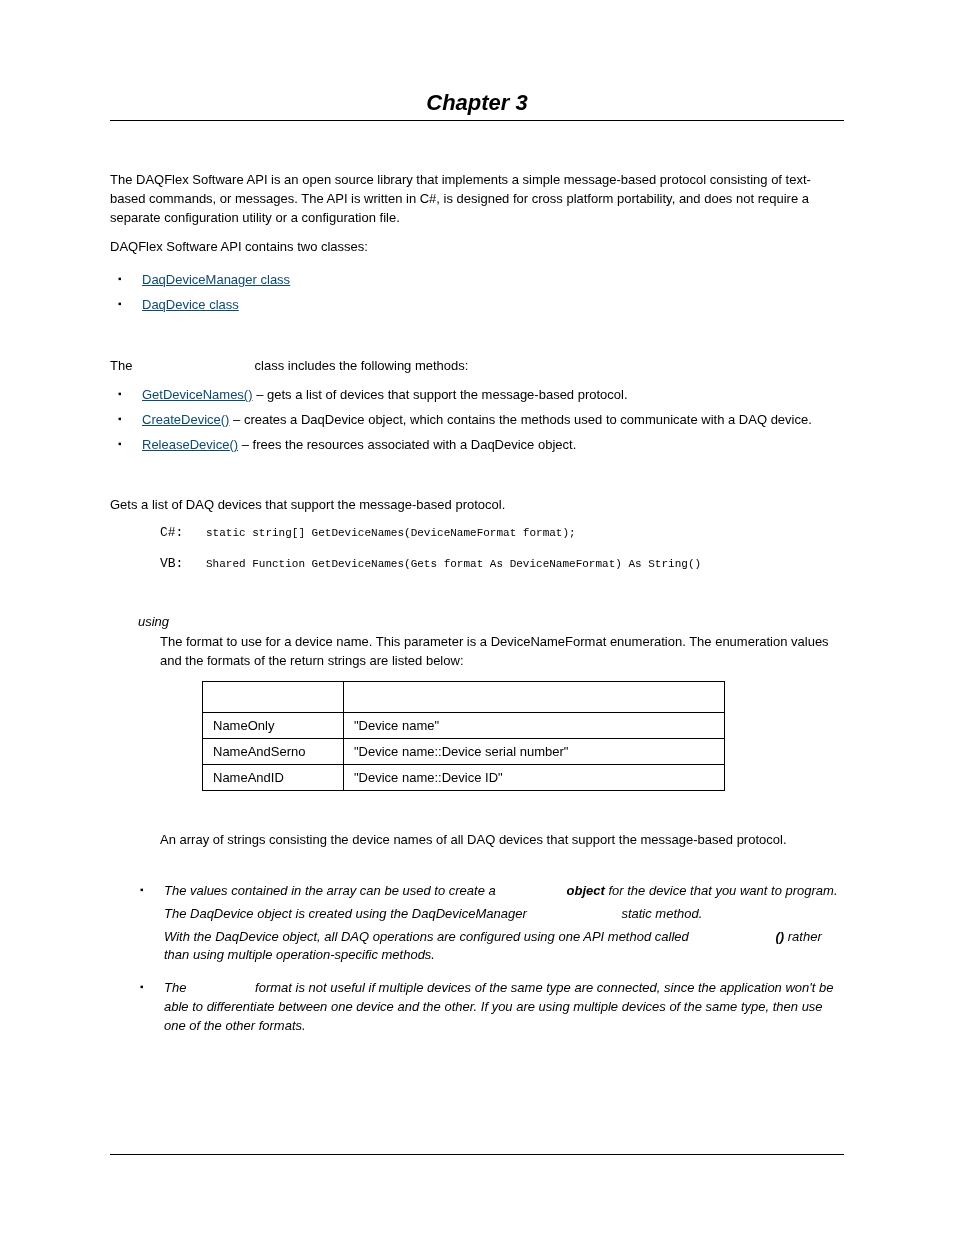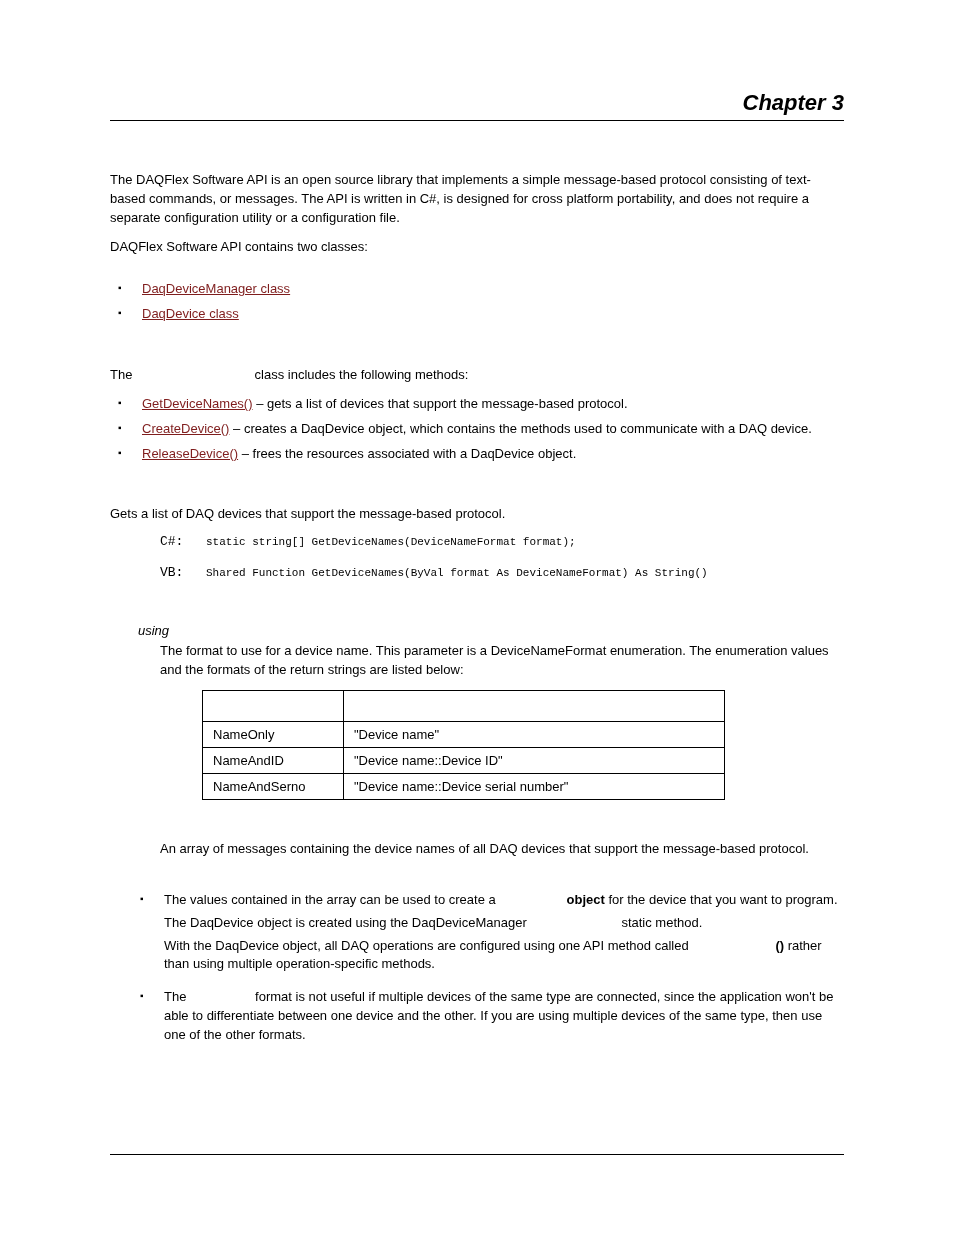--- a/index.html
+++ b/index.html
@@ -20,45 +20,45 @@
   }
   .header {
     border-bottom: 1px solid #000;
     padding-bottom: 4px;
     margin-bottom: 50px;
   }
   .chapter-title {
     font-style: italic;
     font-weight: bold;
     font-size: 22px;
-    text-align: right;
+    text-align: center;
   }
   p { margin: 0 0 10px 0; line-height: 1.45; }
-  .intro2 { margin-bottom: 24px; }
+  .intro2 { margin-bottom: 15px; }
   ul.square {
     list-style: none;
     padding: 0 0 0 28px;
     margin: 0 0 8px 0;
   }
   ul.square > li {
     position: relative;
     padding-left: 4px;
     margin-bottom: 6px;
     line-height: 1.45;
   }
   ul.square > li::before {
     content: "▪";
     position: absolute;
     left: -20px;
     top: 1px;
     font-size: 10px;
     color: #000;
   }
   a.link {
-    color: #7f1d1d;
+    color: #0c4a6e;
     text-decoration: underline;
     cursor: pointer;
   }
   .section-gap { height: 34px; }
   .signature-block { margin: 6px 0 6px 50px; }
   .sig-row { display: flex; margin-bottom: 14px; }
   .sig-lang {
     width: 46px;
     font-family: "Courier New", monospace;
     font-size: 13px;
@@ -97,20 +97,21 @@
   table.fmt td.c1 { min-width: 120px; }
   table.fmt td.c2, table.fmt th.c2 { min-width: 360px; }
   .returns-desc {
     margin: 8px 0 10px 50px;
     line-height: 1.45;
   }
   .remarks-list {
     list-style: none;
     padding: 0 0 0 50px;
     margin: 3px 0 0 0;
+    font-style: italic;
   }
   .remarks-list > li {
     position: relative;
     padding-left: 4px;
     margin-bottom: 14px;
     line-height: 1.45;
   }
   .remarks-list > li::before {
     content: "▪";
     position: absolute;
@@ -176,53 +177,53 @@
 
   <p>Gets a list of DAQ devices that support the message-based protocol.</p>
 
   <div class="signature-block">
     <div class="sig-row">
       <div class="sig-lang">C#:</div>
       <div class="sig-code">static string[] GetDeviceNames(DeviceNameFormat format);</div>
     </div>
     <div class="sig-row">
       <div class="sig-lang">VB:</div>
-      <div class="sig-code">Shared Function GetDeviceNames(ByVal format As DeviceNameFormat) As String()</div>
+      <div class="sig-code">Shared Function GetDeviceNames(Gets format As DeviceNameFormat) As String()</div>
     </div>
   </div>
 
   <div class="invisible-spacer">Parameter</div>
 
   <div class="param-name">using</div>
   <div class="param-desc">The format to use for a device name. This parameter is a DeviceNameFormat enumeration. The enumeration values and the formats of the return strings are listed below:</div>
 
   <table class="fmt">
     <tbody>
         <tr>
       <th class="c1"></th>
       <th class="c2"></th>
     </tr>
     <tr>
       <td class="c1">NameOnly</td>
       <td class="c2">"Device name"</td>
     </tr>
     <tr>
+      <td class="c1">NameAndSerno</td>
+      <td class="c2">"Device name::Device serial number"</td>
+    </tr>
+    <tr>
       <td class="c1">NameAndID</td>
       <td class="c2">"Device name::Device ID"</td>
     </tr>
-    <tr>
-      <td class="c1">NameAndSerno</td>
-      <td class="c2">"Device name::Device serial number"</td>
-    </tr>
   </tbody>
     </table>
 
   <div class="invisible-spacer" style="margin-top:18px">Return value</div>
 
-  <div class="returns-desc">An array of messages containing the device names of all DAQ devices that support the message-based protocol.</div>
+  <div class="returns-desc">An array of strings consisting the device names of all DAQ devices that support the message-based protocol.</div>
 
   <div class="invisible-spacer" style="margin-top:8px">Remarks</div>
 
   <ul class="remarks-list">
     <li>
       <span>The values contained in the array can be used to create a </span><span style="visibility:hidden">DaqDevice </span><span class="bold">object</span><span> for the device that you want to program.</span>
       <div style="height:4px"></div>
       <span>The DaqDevice object is created using the DaqDeviceManager </span><span style="visibility:hidden">CreateDevice()</span><span> static method.</span>
       <div style="height:4px"></div>
       <span>With the DaqDevice object, all DAQ operations are configured using one API method called </span><span style="visibility:hidden">SendMessage</span><span class="bold">()</span><span> rather than using multiple operation-specific methods.</span>

